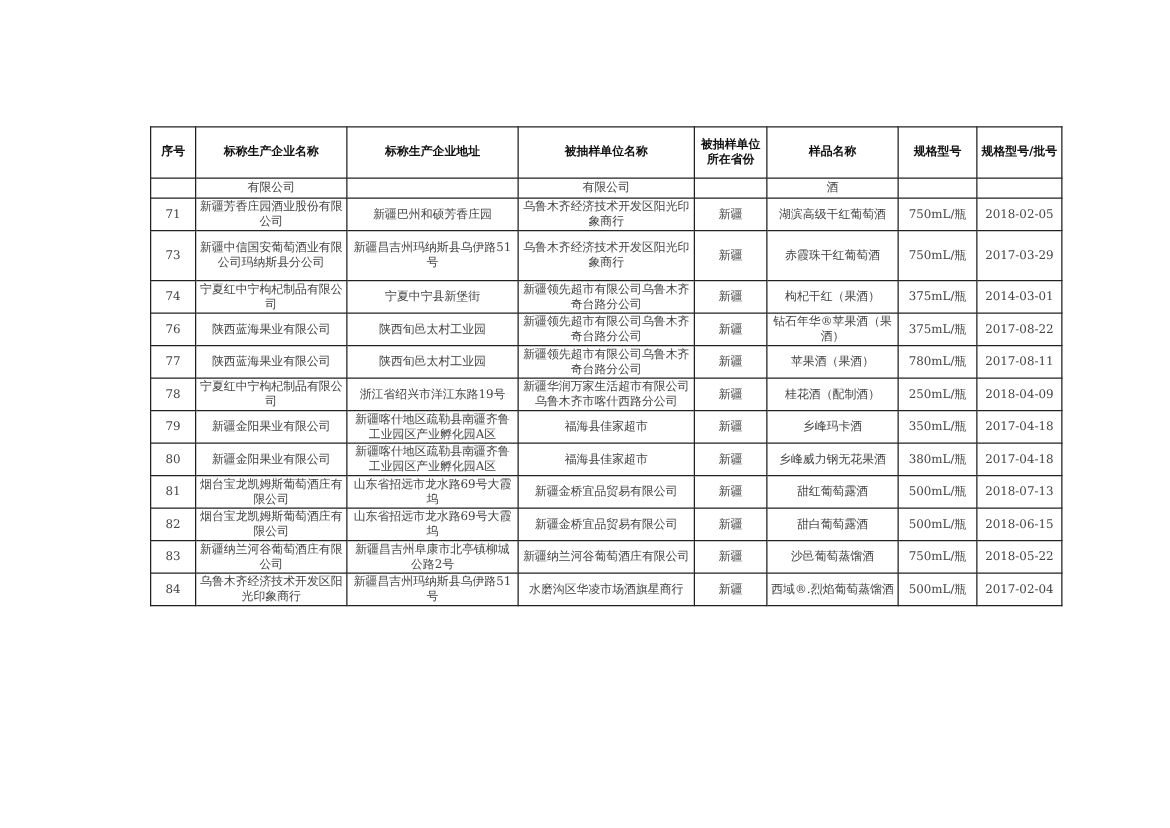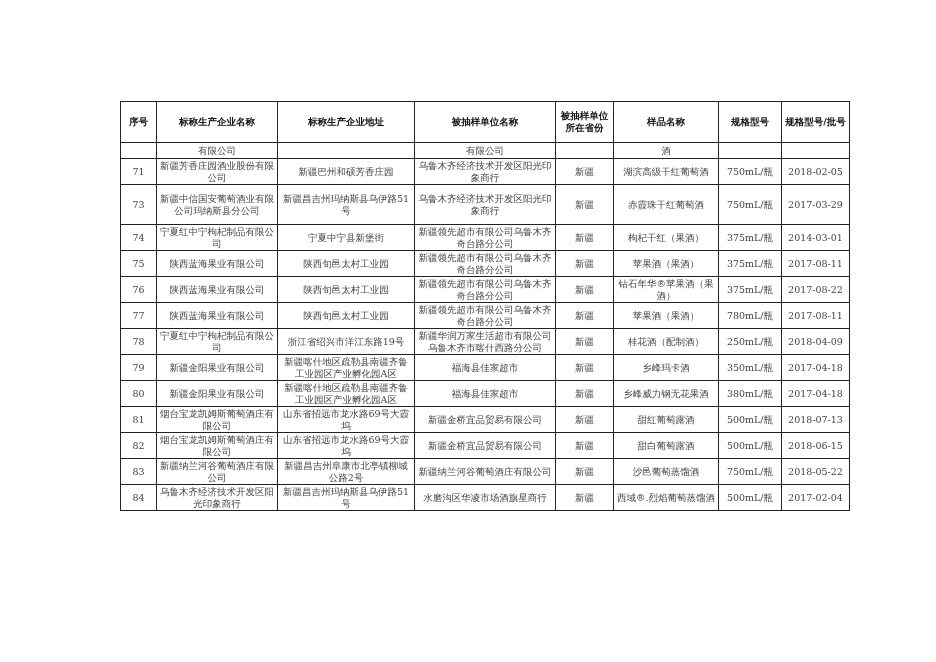--- a/index.html
+++ b/index.html
@@ -76,30 +76,20 @@
     </tr>
     <tr class="r2">
       <td>74</td>
       <td>宁夏红中宁枸杞制品有限公司</td>
       <td>宁夏中宁县新堡街</td>
       <td>新疆领先超市有限公司乌鲁木齐奇台路分公司</td>
       <td>新疆</td>
       <td>枸杞干红（果酒）</td>
       <td>375mL/瓶</td>
       <td>2014-03-01</td>
-    </tr>
-    <tr class="r2">
-      <td>75</td>
-      <td>陕西蓝海果业有限公司</td>
-      <td>陕西旬邑太村工业园</td>
-      <td>新疆领先超市有限公司乌鲁木齐奇台路分公司</td>
-      <td>新疆</td>
-      <td>苹果酒（果酒）</td>
-      <td>375mL/瓶</td>
-      <td>2017-08-11</td>
     </tr>
     <tr class="r2">
       <td>76</td>
       <td>陕西蓝海果业有限公司</td>
       <td>陕西旬邑太村工业园</td>
       <td>新疆领先超市有限公司乌鲁木齐奇台路分公司</td>
       <td>新疆</td>
       <td>钻石年华®苹果酒（果酒）</td>
       <td>375mL/瓶</td>
       <td>2017-08-22</td>

